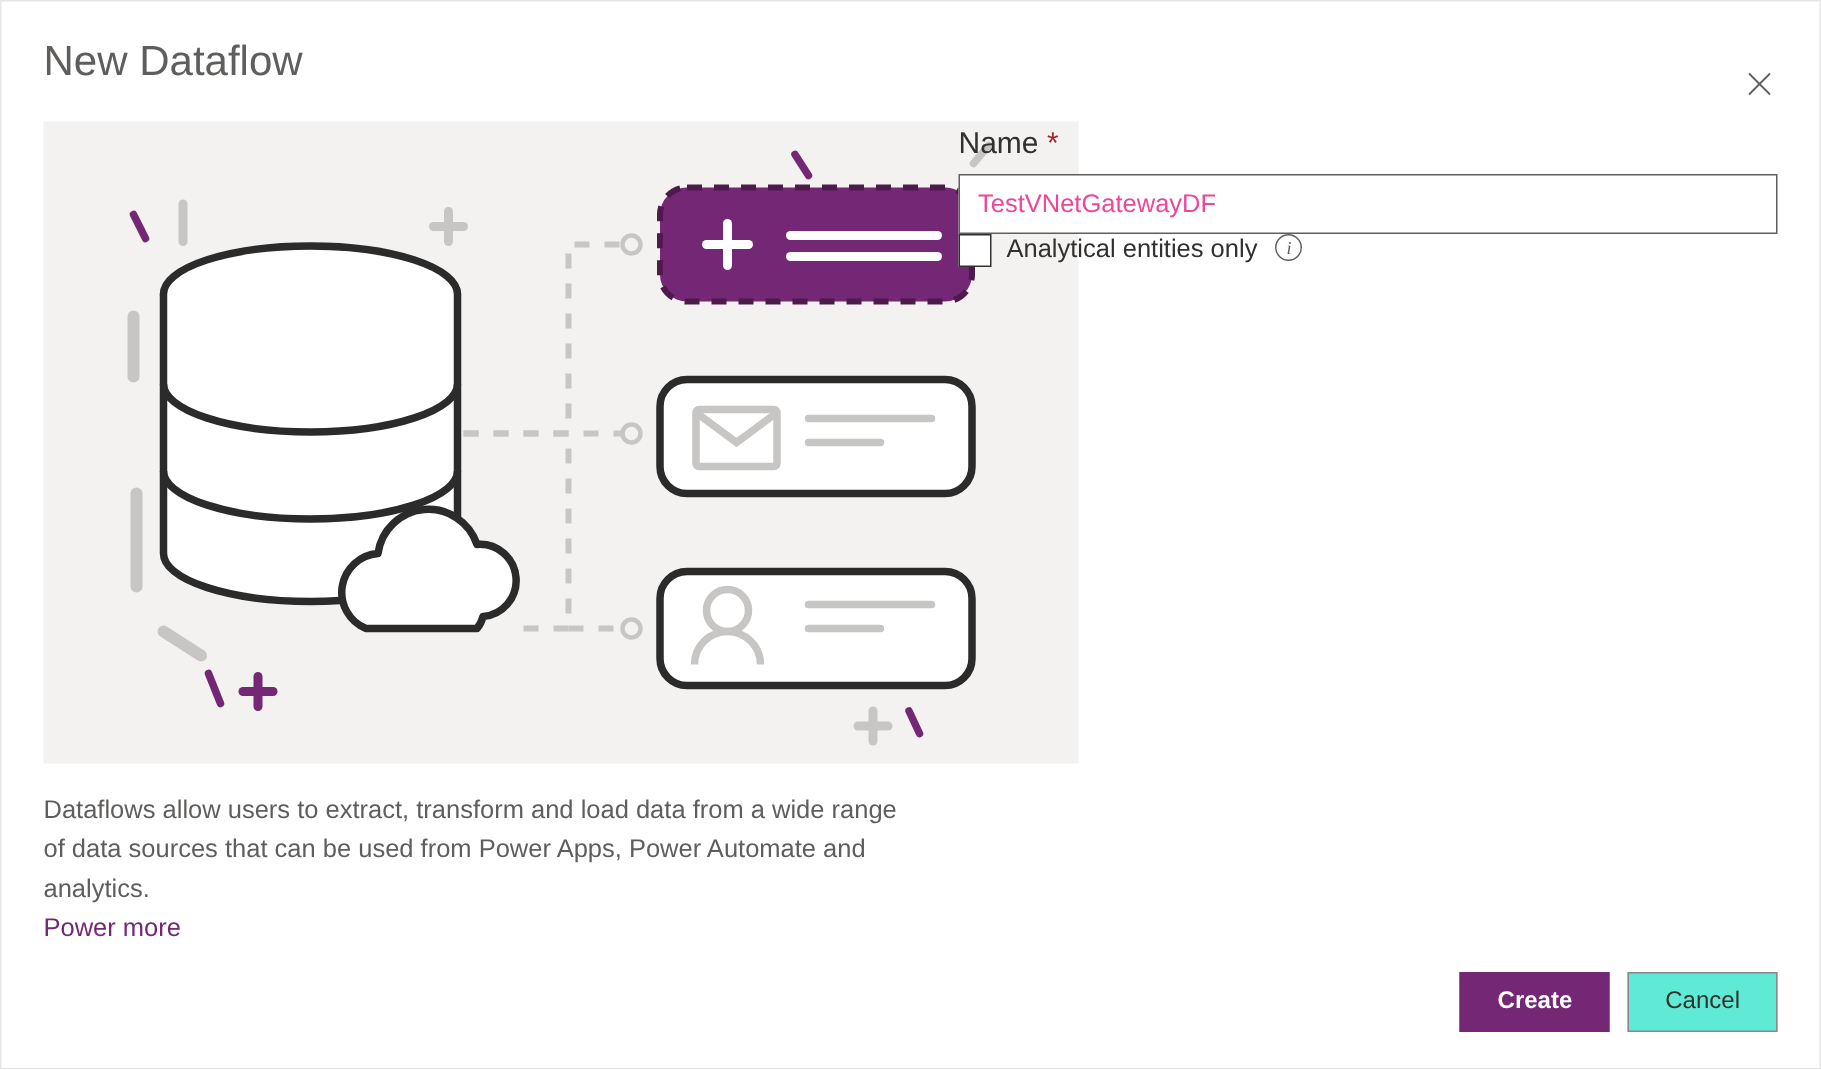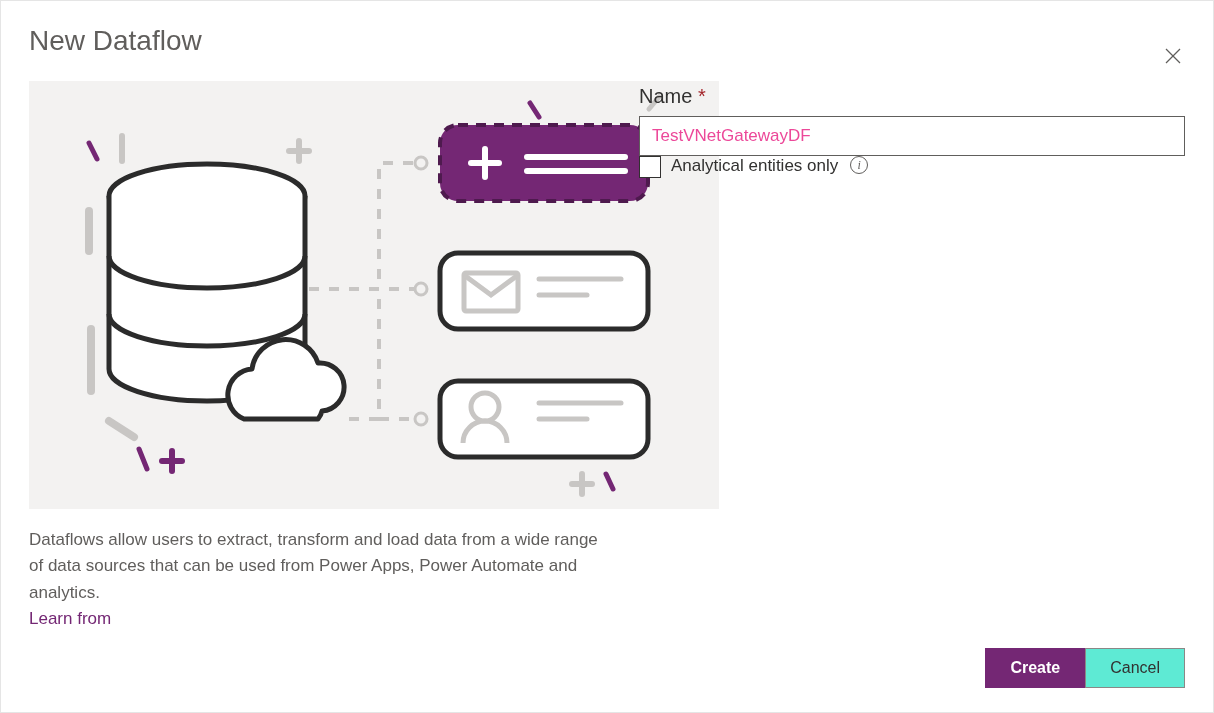--- a/index.html
+++ b/index.html
@@ -132,20 +132,21 @@
     font-family: serif;
     margin-left: 2px;
     cursor: pointer;
     line-height: 1;
   }
   .footer {
     position: absolute;
     right: 28px;
     bottom: 24px;
     display: flex;
+    gap: 12px;
   }
   .btn {
     height: 40px;
     padding: 0 24px;
     font-size: 16px;
     font-family: inherit;
     cursor: pointer;
     border: 1px solid;
   }
   .btn-primary {
@@ -251,21 +252,21 @@
         <g stroke="#c8c6c4" stroke-width="5" fill="none">
           <circle cx="456" cy="326" r="14"></circle>
           <path d="M434 362 a22 22 0 0 1 44 0"></path>
           <line x1="510" y1="322" x2="592" y2="322" stroke-linecap="round"></line>
           <line x1="510" y1="338" x2="558" y2="338" stroke-linecap="round"></line>
         </g>
       </svg>
 
       <div class="description">
         <span>Dataflows allow users to extract, transform and load data from a wide range of data sources that can be used from Power Apps, Power Automate and analytics.</span><br>
-        <a href="#" class="learn-more">Learn from</a>
+        <a href="#" class="learn-more">Power more</a>
       </div>
     </div>
 
     <div class="right-col">
       <label class="field-label">
         <span>Name</span>
         <span class="req">*</span>
       </label>
       <input type="text" class="text-input" value="TestVNetGatewayDF" style="">
 

